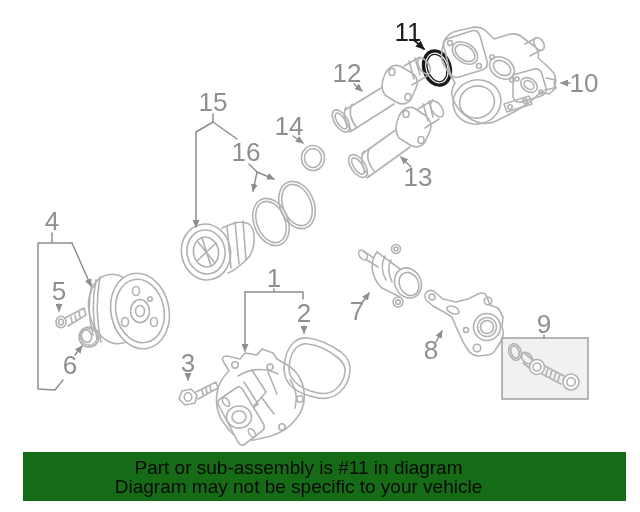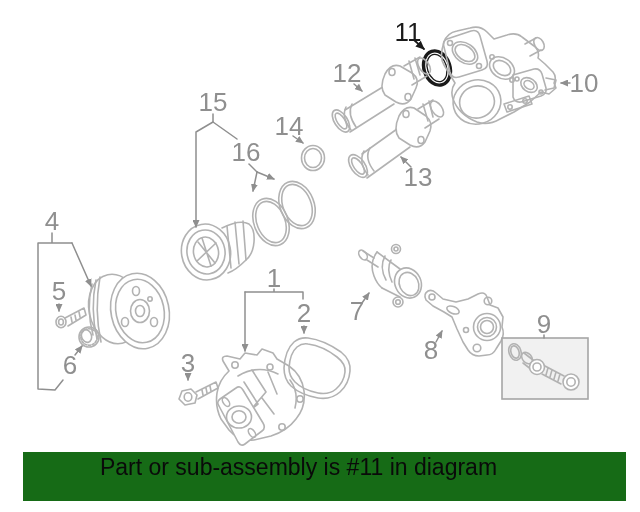--- a/index.html
+++ b/index.html
@@ -13,21 +13,21 @@
   .part{stroke:var(--partline);fill:none;stroke-width:1.6;stroke-linecap:round;stroke-linejoin:round;}
   .partfill{stroke:var(--partline);fill:#ffffff;stroke-width:1.6;stroke-linejoin:round;}
   .kitbox{stroke:#a6a6a6;fill:var(--kitfill);stroke-width:1.6;}
   .leader{stroke:var(--leader);fill:none;stroke-width:1.5;stroke-linecap:round;stroke-linejoin:round;}
   .leader-black{stroke:var(--hl);fill:none;stroke-width:1.8;stroke-linecap:round;}
   .hl-ring{stroke:var(--hl);fill:none;}
   .plabel{font-family:"Liberation Sans",sans-serif;font-size:26px;fill:var(--label);text-anchor:middle;}
   .plabel.hl{fill:var(--hl);}
   .banner{position:absolute;left:23px;top:452px;width:603px;height:49px;background:var(--green);
           color:var(--banner-text);text-align:center;box-sizing:border-box;
-          padding:6px 62px 0 10px;font-size:23px;line-height:19px;}
+          padding:6px 62px 0 10px;font-size:19px;line-height:19px;}
 </style>
 </head>
 <body>
 
 <div class="stage">
   <svg width="640" height="512" viewBox="0 0 640 512">
     <defs>
       <marker id="ag" markerWidth="8" markerHeight="7" refX="7" refY="3.5" orient="auto" markerUnits="userSpaceOnUse">
         <path d="M0,0 L8,3.5 L0,7 Z" fill="#8f8f8f"></path>
       </marker>
@@ -241,14 +241,15 @@
         <text x="347" y="82" class="plabel">12</text>
         <text x="418" y="186" class="plabel">13</text>
         <text x="289" y="135" class="plabel">14</text>
         <text x="213" y="111" class="plabel">15</text>
         <text x="246" y="161" class="plabel">16</text>
       </g>
   </svg>
 
   <div class="banner">
     <div>Part or sub-assembly is #11 in diagram</div>
+    <div>Diagram may not be specific to your vehicle</div>
   </div>
 </div>
 
 </body></html>

